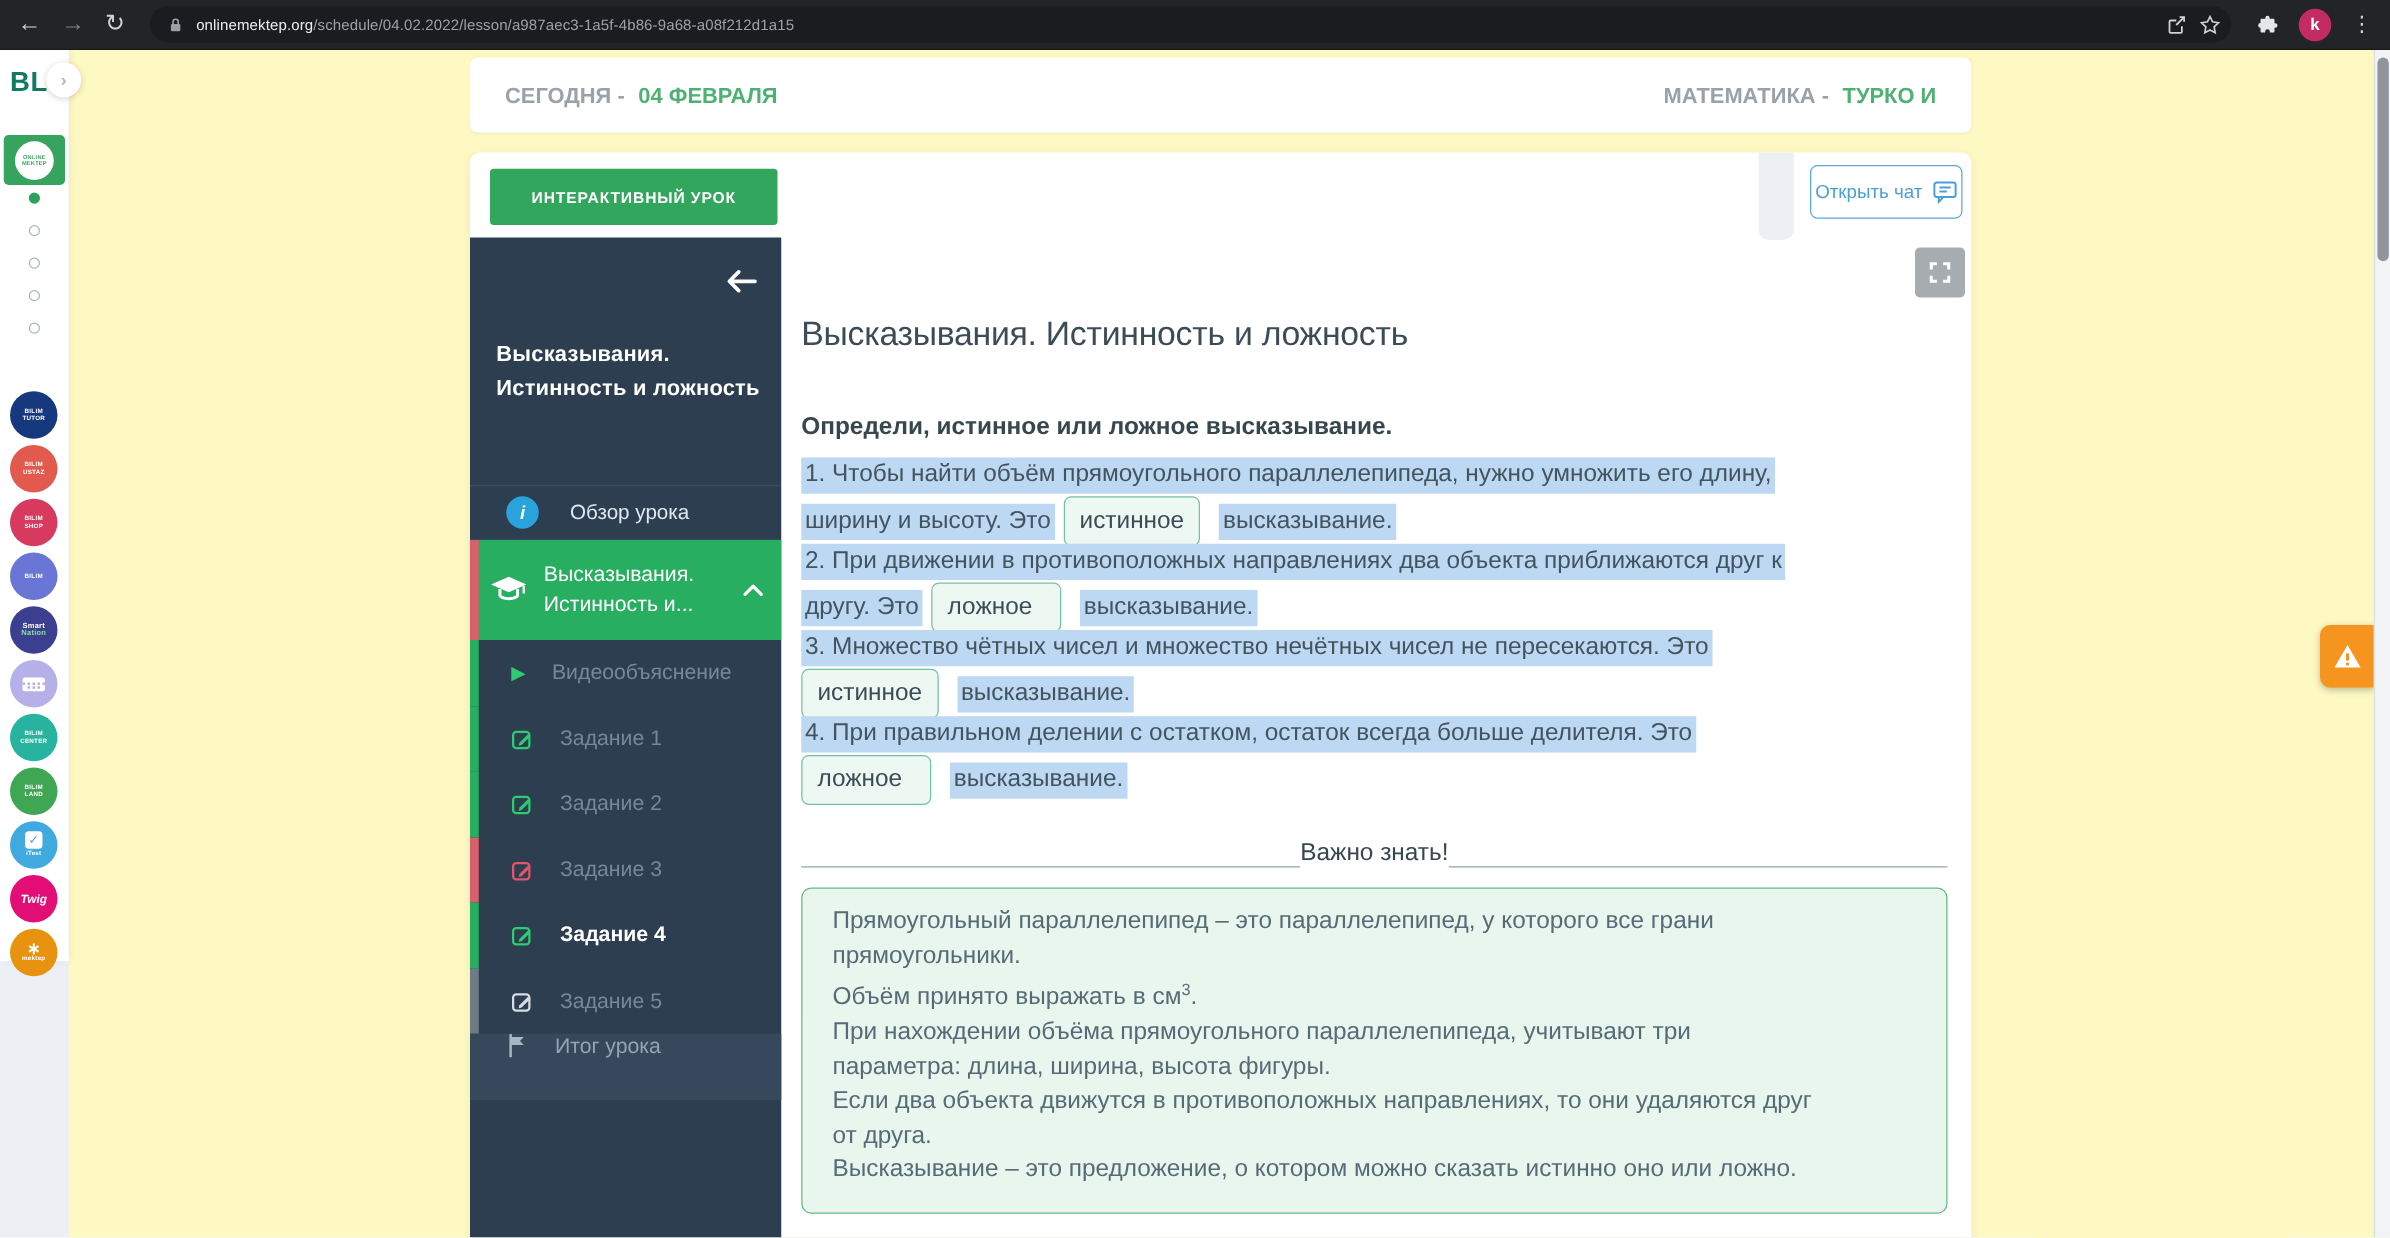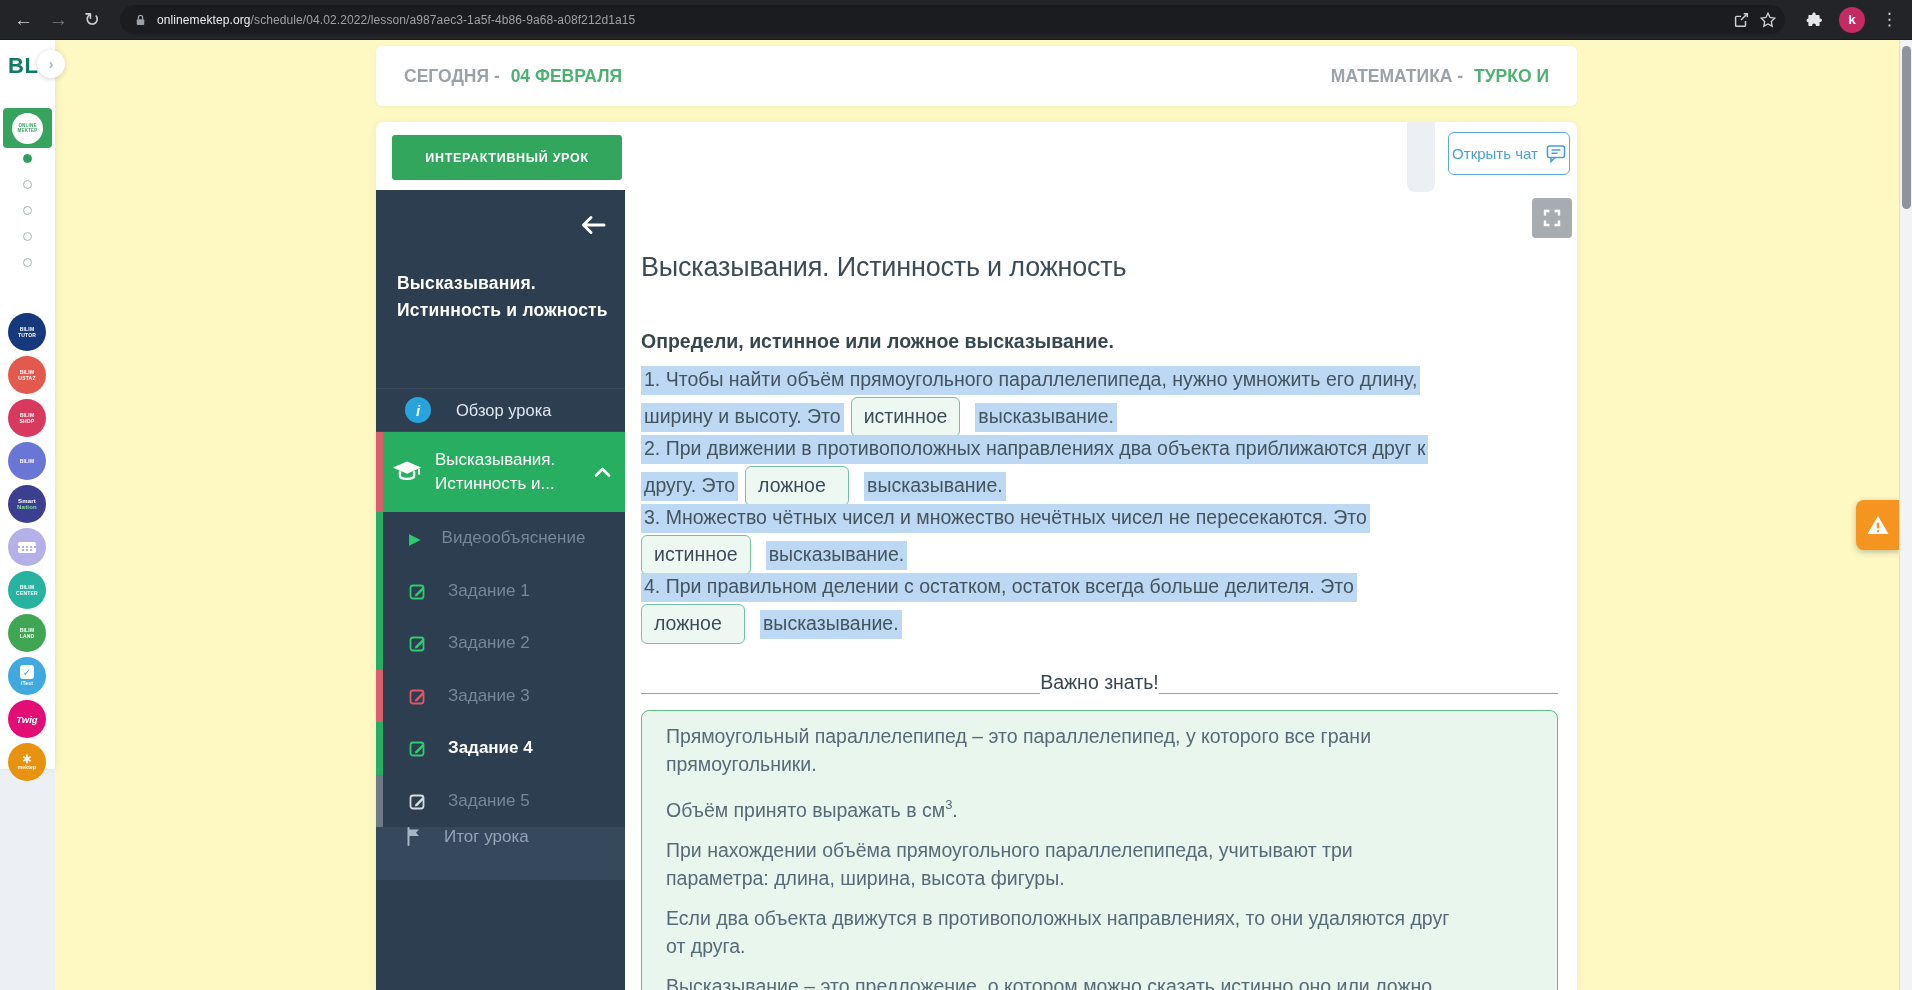--- a/index.html
+++ b/index.html
@@ -105,21 +105,21 @@
   .prompt{margin:48px 0 9px;font-size:19.5px;font-weight:bold;color:#37474f}
   .stmt{height:69px;font-size:19.5px;line-height:34.5px;color:#44545f}
   .hl{background:#bcd8f2;padding:2px 3px 5px;-webkit-box-decoration-break:clone;box-decoration-break:clone}
   .ans{display:inline-block;min-width:104px;border:1px solid #74c0a2;background:#edf8f2;border-radius:6px;
     padding:1px 12px 3px;margin-right:15px;font-size:19.5px;color:#3a4c58;cursor:pointer}
   .s-pre + .ans{margin-left:7px}
   .divider{margin-top:30px;display:flex;align-items:flex-end;height:26px}
   .divider .dline{flex:1;height:1px;background:#92a5ae}
   .divider .dtext{font-size:19.5px;color:#37474f}
   .infobox{margin-top:16px;border:1px solid #62ba85;background:#e9f6ee;border-radius:8px;padding:12px 24px 20px}
-  .infobox p{font-size:19.5px;line-height:27.5px;color:#566b77;margin-top:13px}
+  .infobox p{font-size:19.5px;line-height:27.5px;color:#566b77;}
   .infobox p:first-child{margin-top:0}
   .infobox sup{font-size:13px}
   svg{display:block}
 </style>
 </head>
 <body>
 
 <div class="chrome" data-name="browser-toolbar">
   <span class="nav-glyph" data-name="back-icon">←</span>
   <span class="nav-glyph dim" data-name="forward-icon">→</span>

